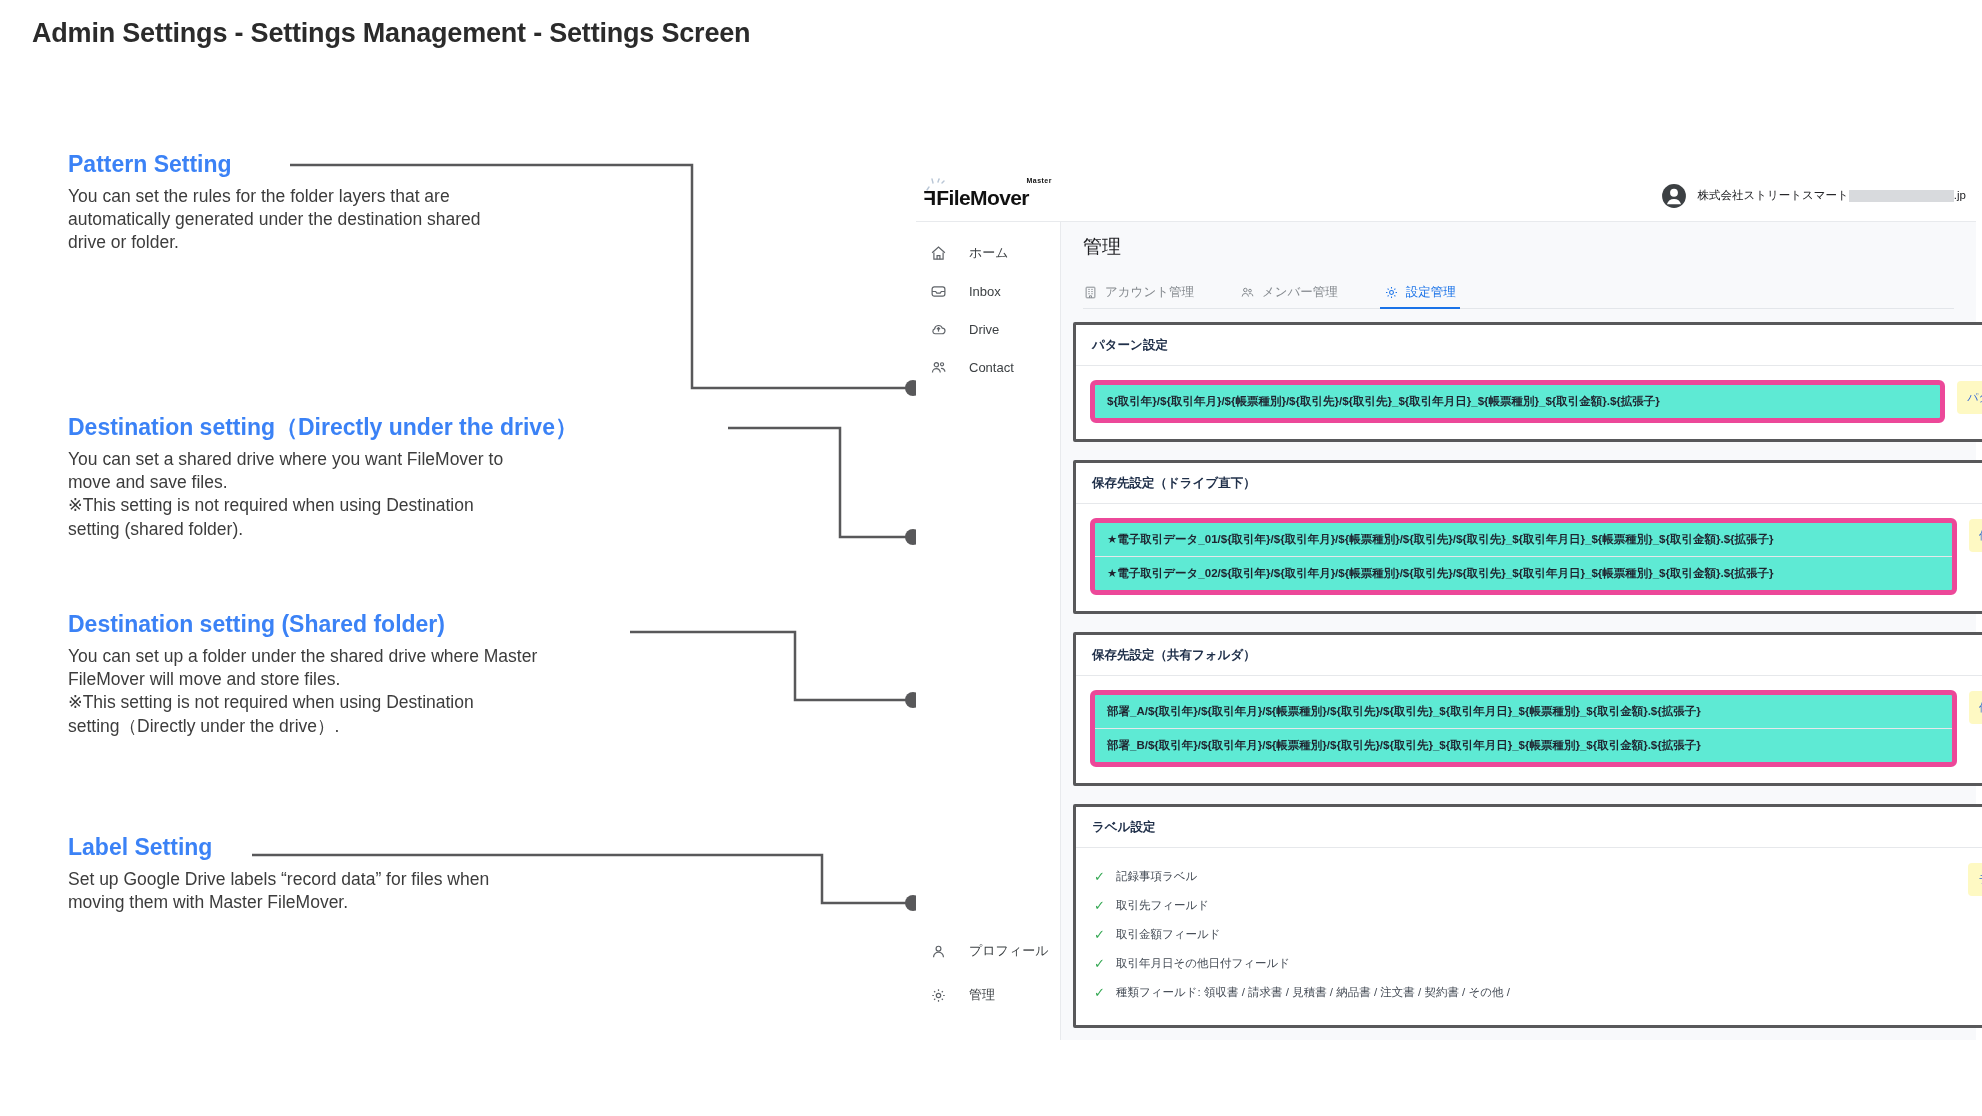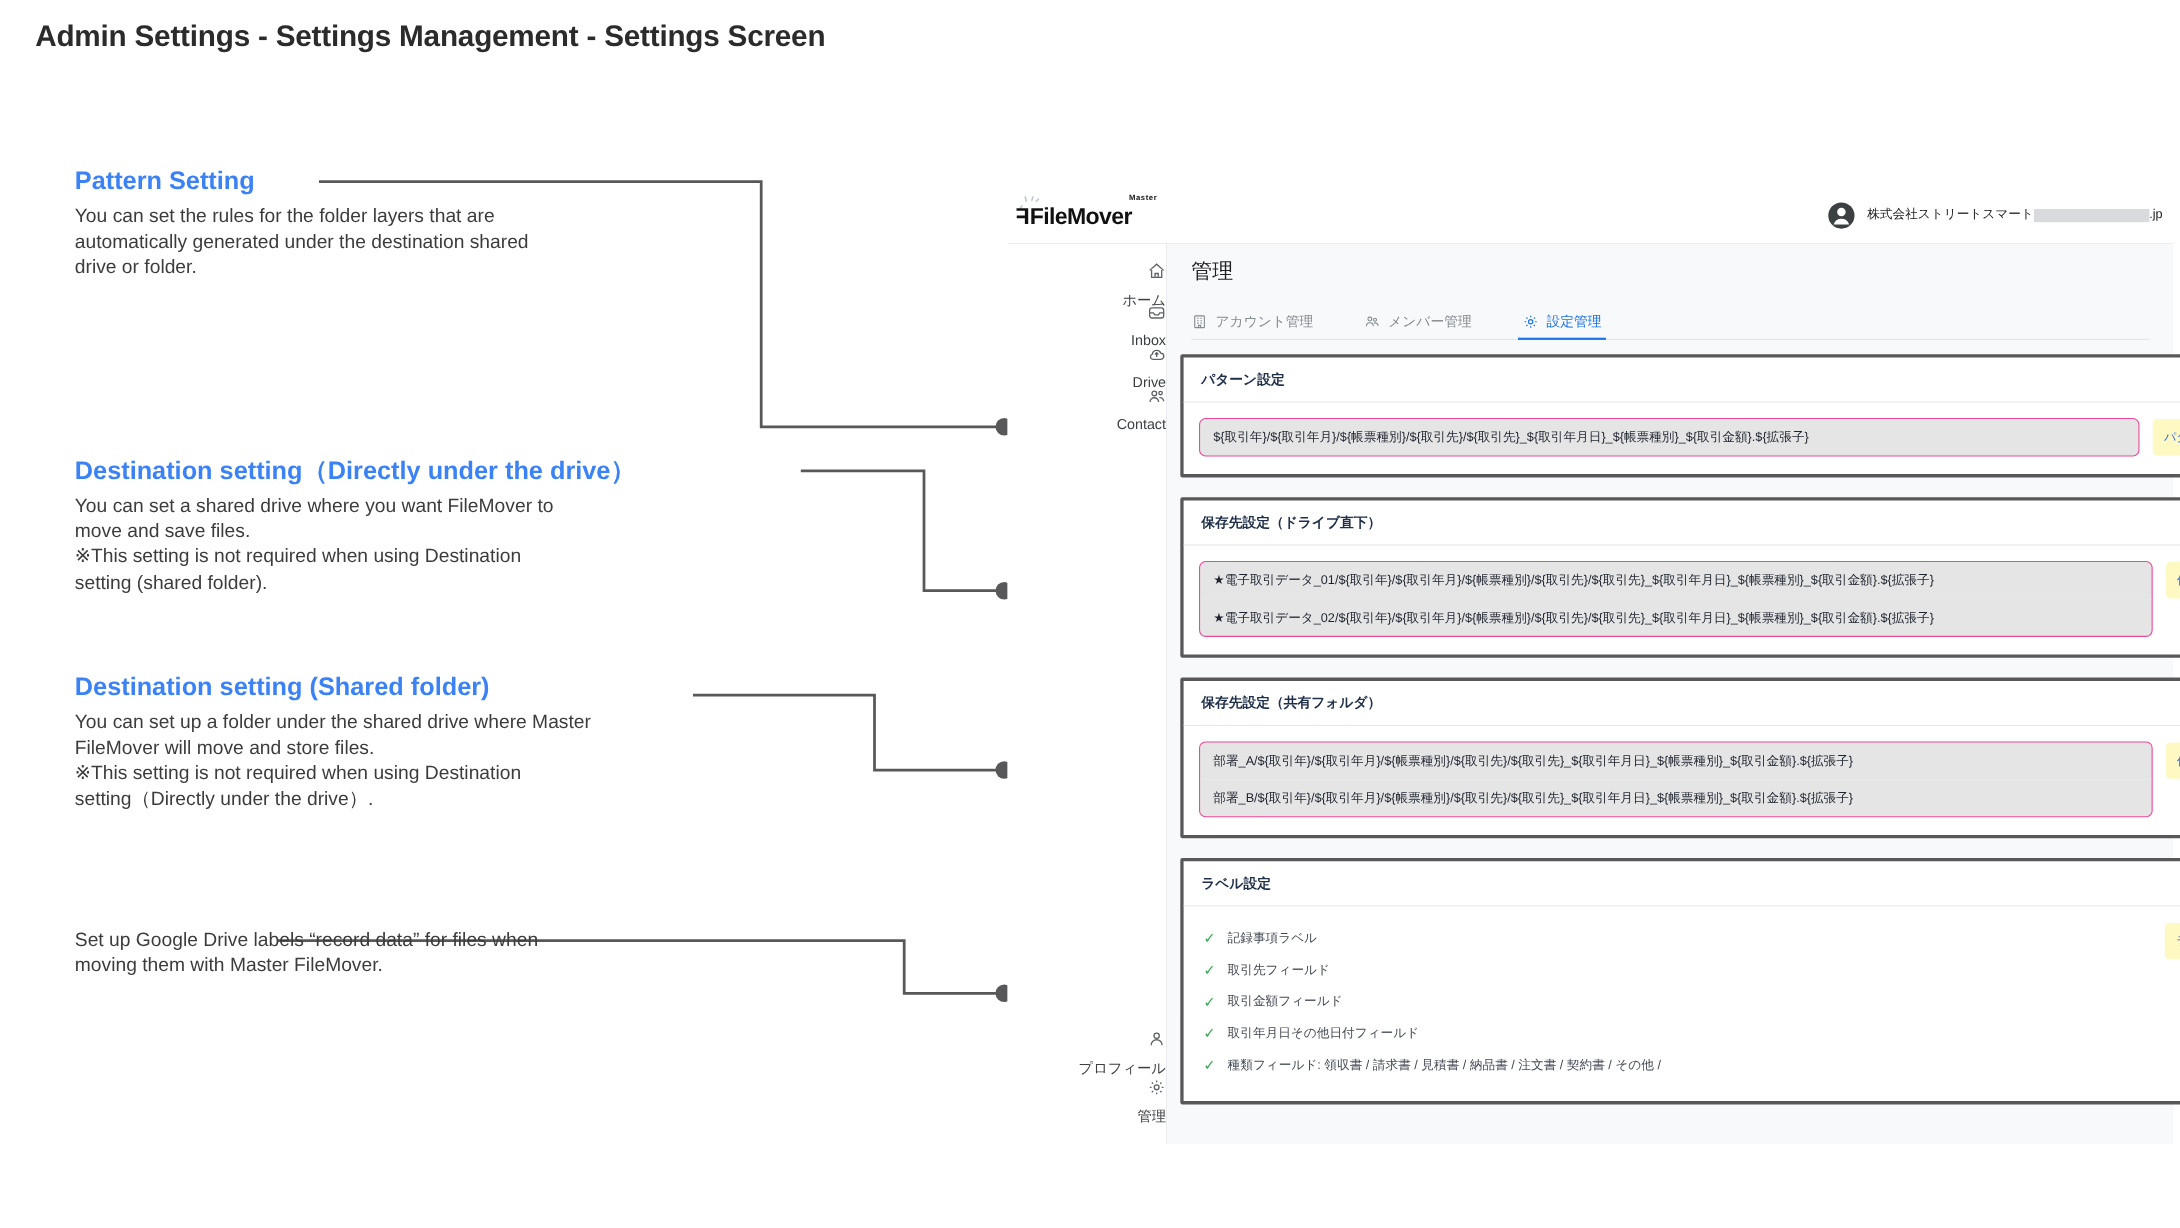--- a/index.html
+++ b/index.html
@@ -69,24 +69,23 @@
   .user-domain-row { display: flex; align-items: center; justify-content: flex-end; }
   .user-redacted { display: inline-block; width: 105px; height: 12px; background: #d8dadd; }
   .user-domain { font-size: 11.5px; color: #202124; }
 
   
   .sidebar {
     position: absolute; left: 0; top: 52px; width: 145px; height: 818px;
     background: #ffffff; border-right: 1px solid #e8eaed;
   }
   .nav-item {
-    display: flex; align-items: flex-end; gap: 9px;
+    display: flex; align-items: center; gap: 22px;
     height: 30px; padding-left: 14px; color: #3c4043; font-size: 13px;
     cursor: pointer;
-    flex-direction: column;
   }
   .nav-top { margin-top: 16px; }
   .nav-item + .nav-item { margin-top: 8px; }
   .nav-icon { width: 17px; height: 17px; flex: none; color: #5f6368; }
   .nav-bottom { position: absolute; left: 0; bottom: 30px; width: 100%; }
   .nav-bottom .nav-item + .nav-item { margin-top: 14px; }
 
   
   .content {
     position: absolute; left: 145px; top: 52px; width: 915px; height: 818px;
@@ -121,21 +120,21 @@
     border-radius: 2px;
     margin-bottom: 18px;
     position: relative;
   }
   .card-head {
     padding: 12px 16px 11px 16px;
     font-size: 12.5px; font-weight: bold; color: #20304a;
     border-bottom: 1px solid #e6e8eb;
   }
   .card-body { padding: 14px 14px 16px 14px; display: flex; align-items: flex-start; gap: 12px; }
-  .rows { flex: 1; border: 1px solid #ec4899; border-radius: 6px; overflow: hidden; background:#e5e5e5; }
+  .rows { flex: 1; border: 5px solid #ec4899; border-radius: 6px; overflow: hidden; background:#5eead4;font-weight:bold; }
   .row {
     padding: 9px 12px; font-size: 11.5px; color: #1f2430; white-space: nowrap;
     overflow: hidden; text-overflow: ellipsis;
   }
   .row + .row { border-top: 1px solid #e6e8eb; }
   .edit-btn {
     flex: none; background: #fef9c3; color: #2f64d6;
     font-size: 11px; border-radius: 4px; border: none;
     padding: 9px 10px; cursor: pointer; white-space: nowrap;
     align-self: flex-start; margin-top: 1px;
@@ -188,20 +187,21 @@
 
   <div class="anno" id="anno-dest-folder">
     <div class="anno-title">Destination setting (Shared folder)</div>
     <div class="anno-body">You can set up a folder under the shared drive where Master
 FileMover will move and store files.
 ※This setting is not required when using Destination
 setting（Directly under the drive）.</div>
   </div>
 
   <div class="anno" id="anno-label">
+    <div class="anno-title">Label Setting</div>
     <div class="anno-body">Set up Google Drive labels “record data” for files when
 moving them with Master FileMover.</div>
   </div>
 
   <div id="app">
 
     <div class="app-header">
       <div class="logo-wrap">
         <svg class="logo-spark" width="22" height="14" viewBox="0 0 22 14">
           <g stroke="#b9c6d6" stroke-width="1.4" stroke-linecap="round">

